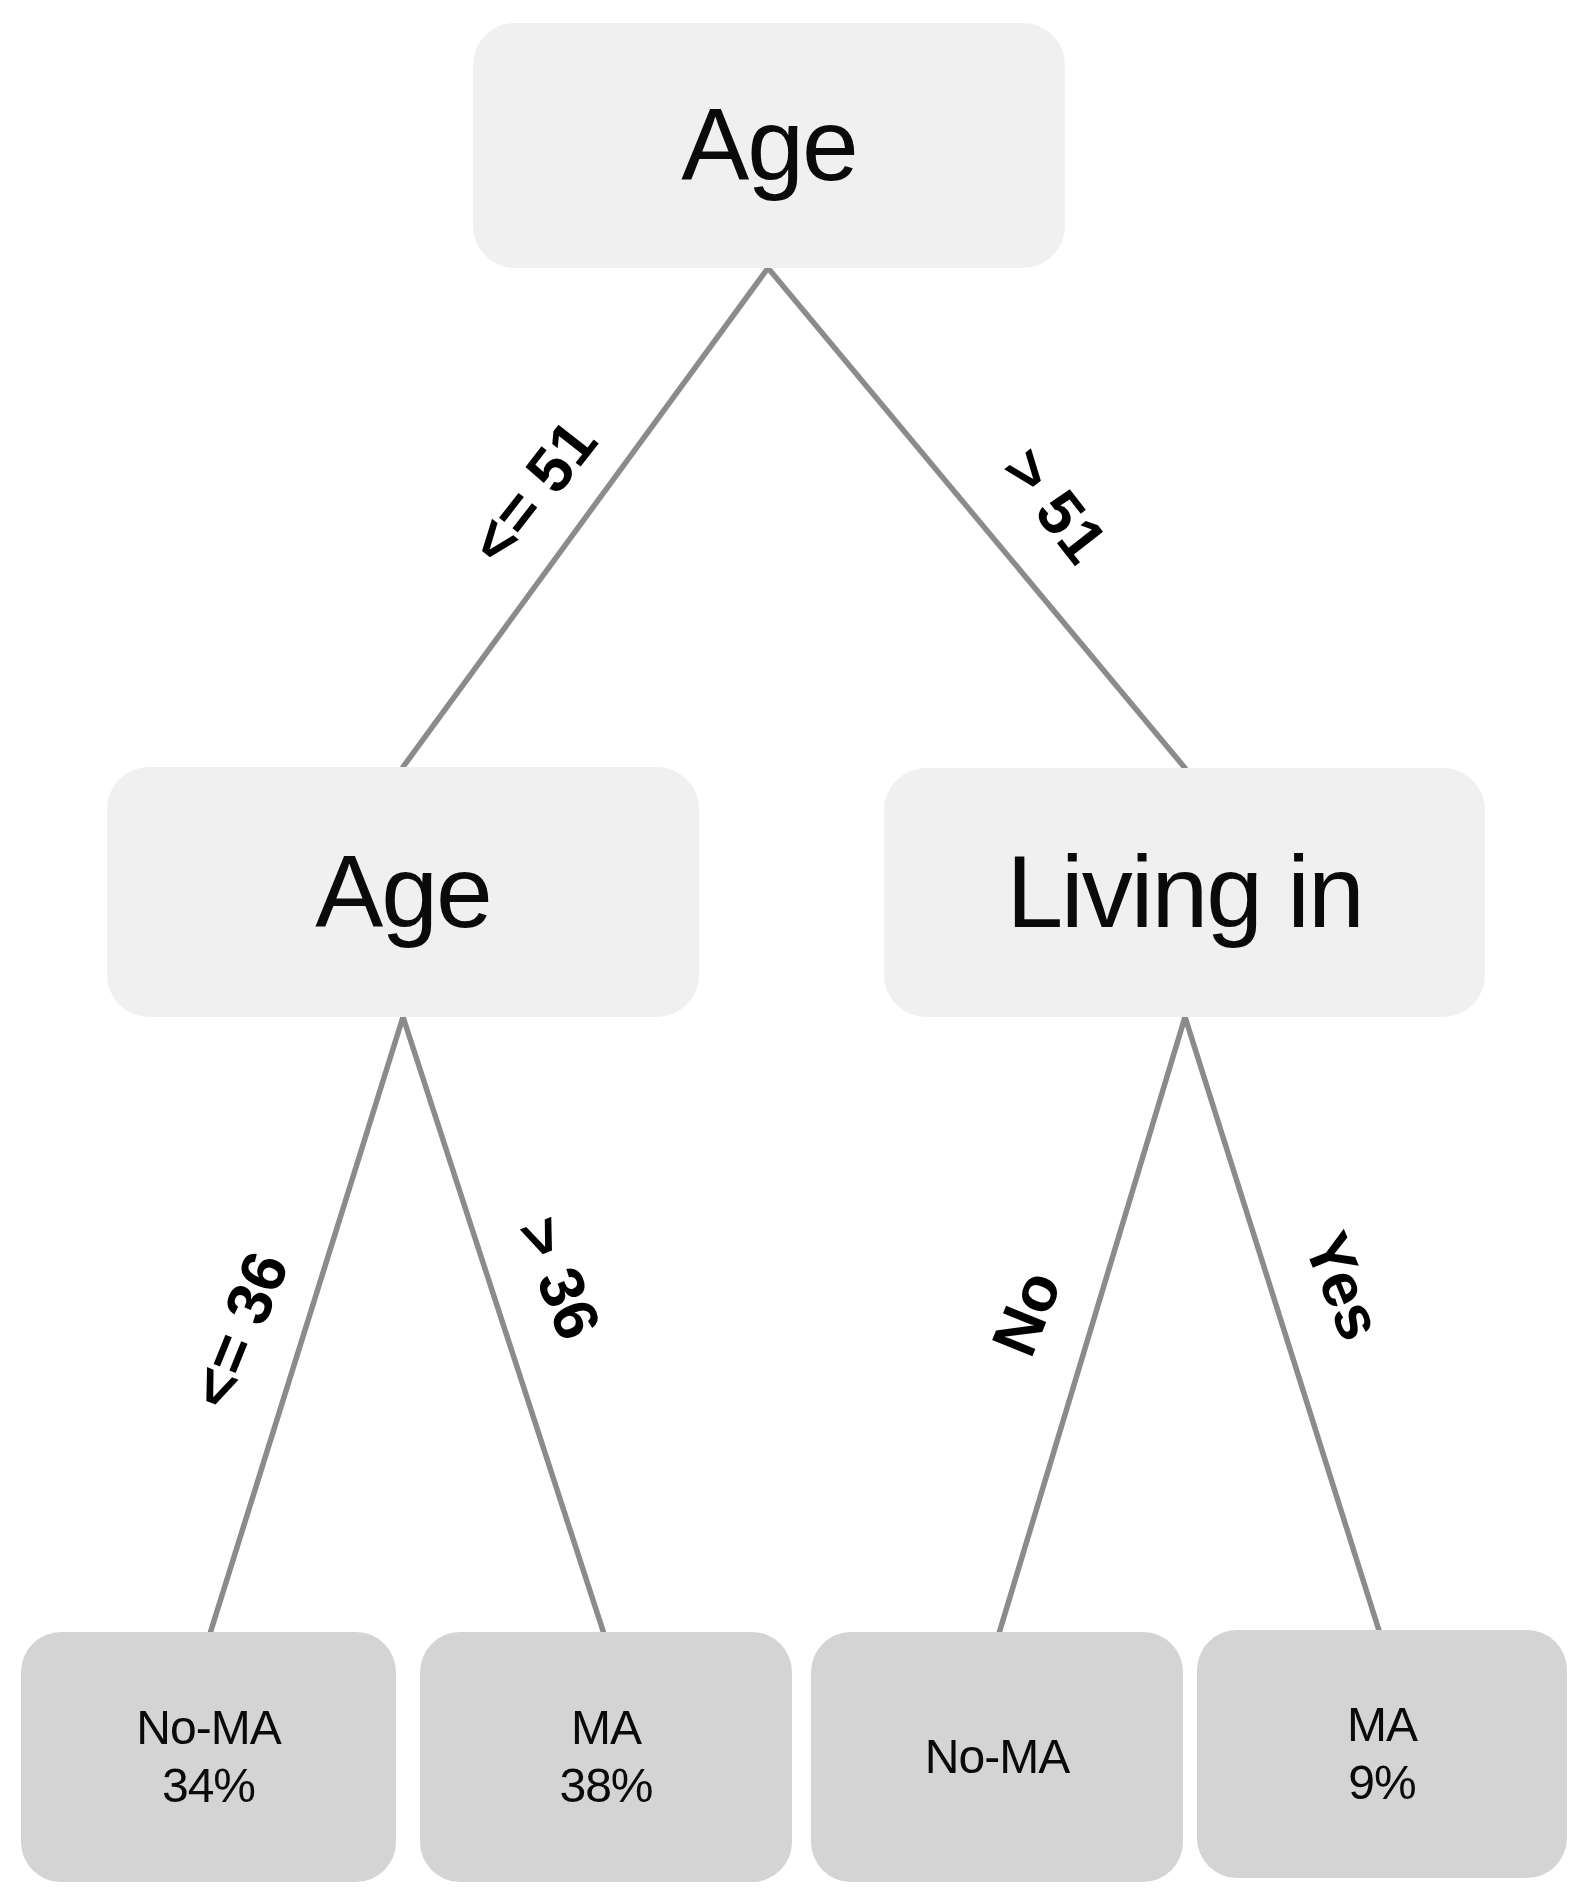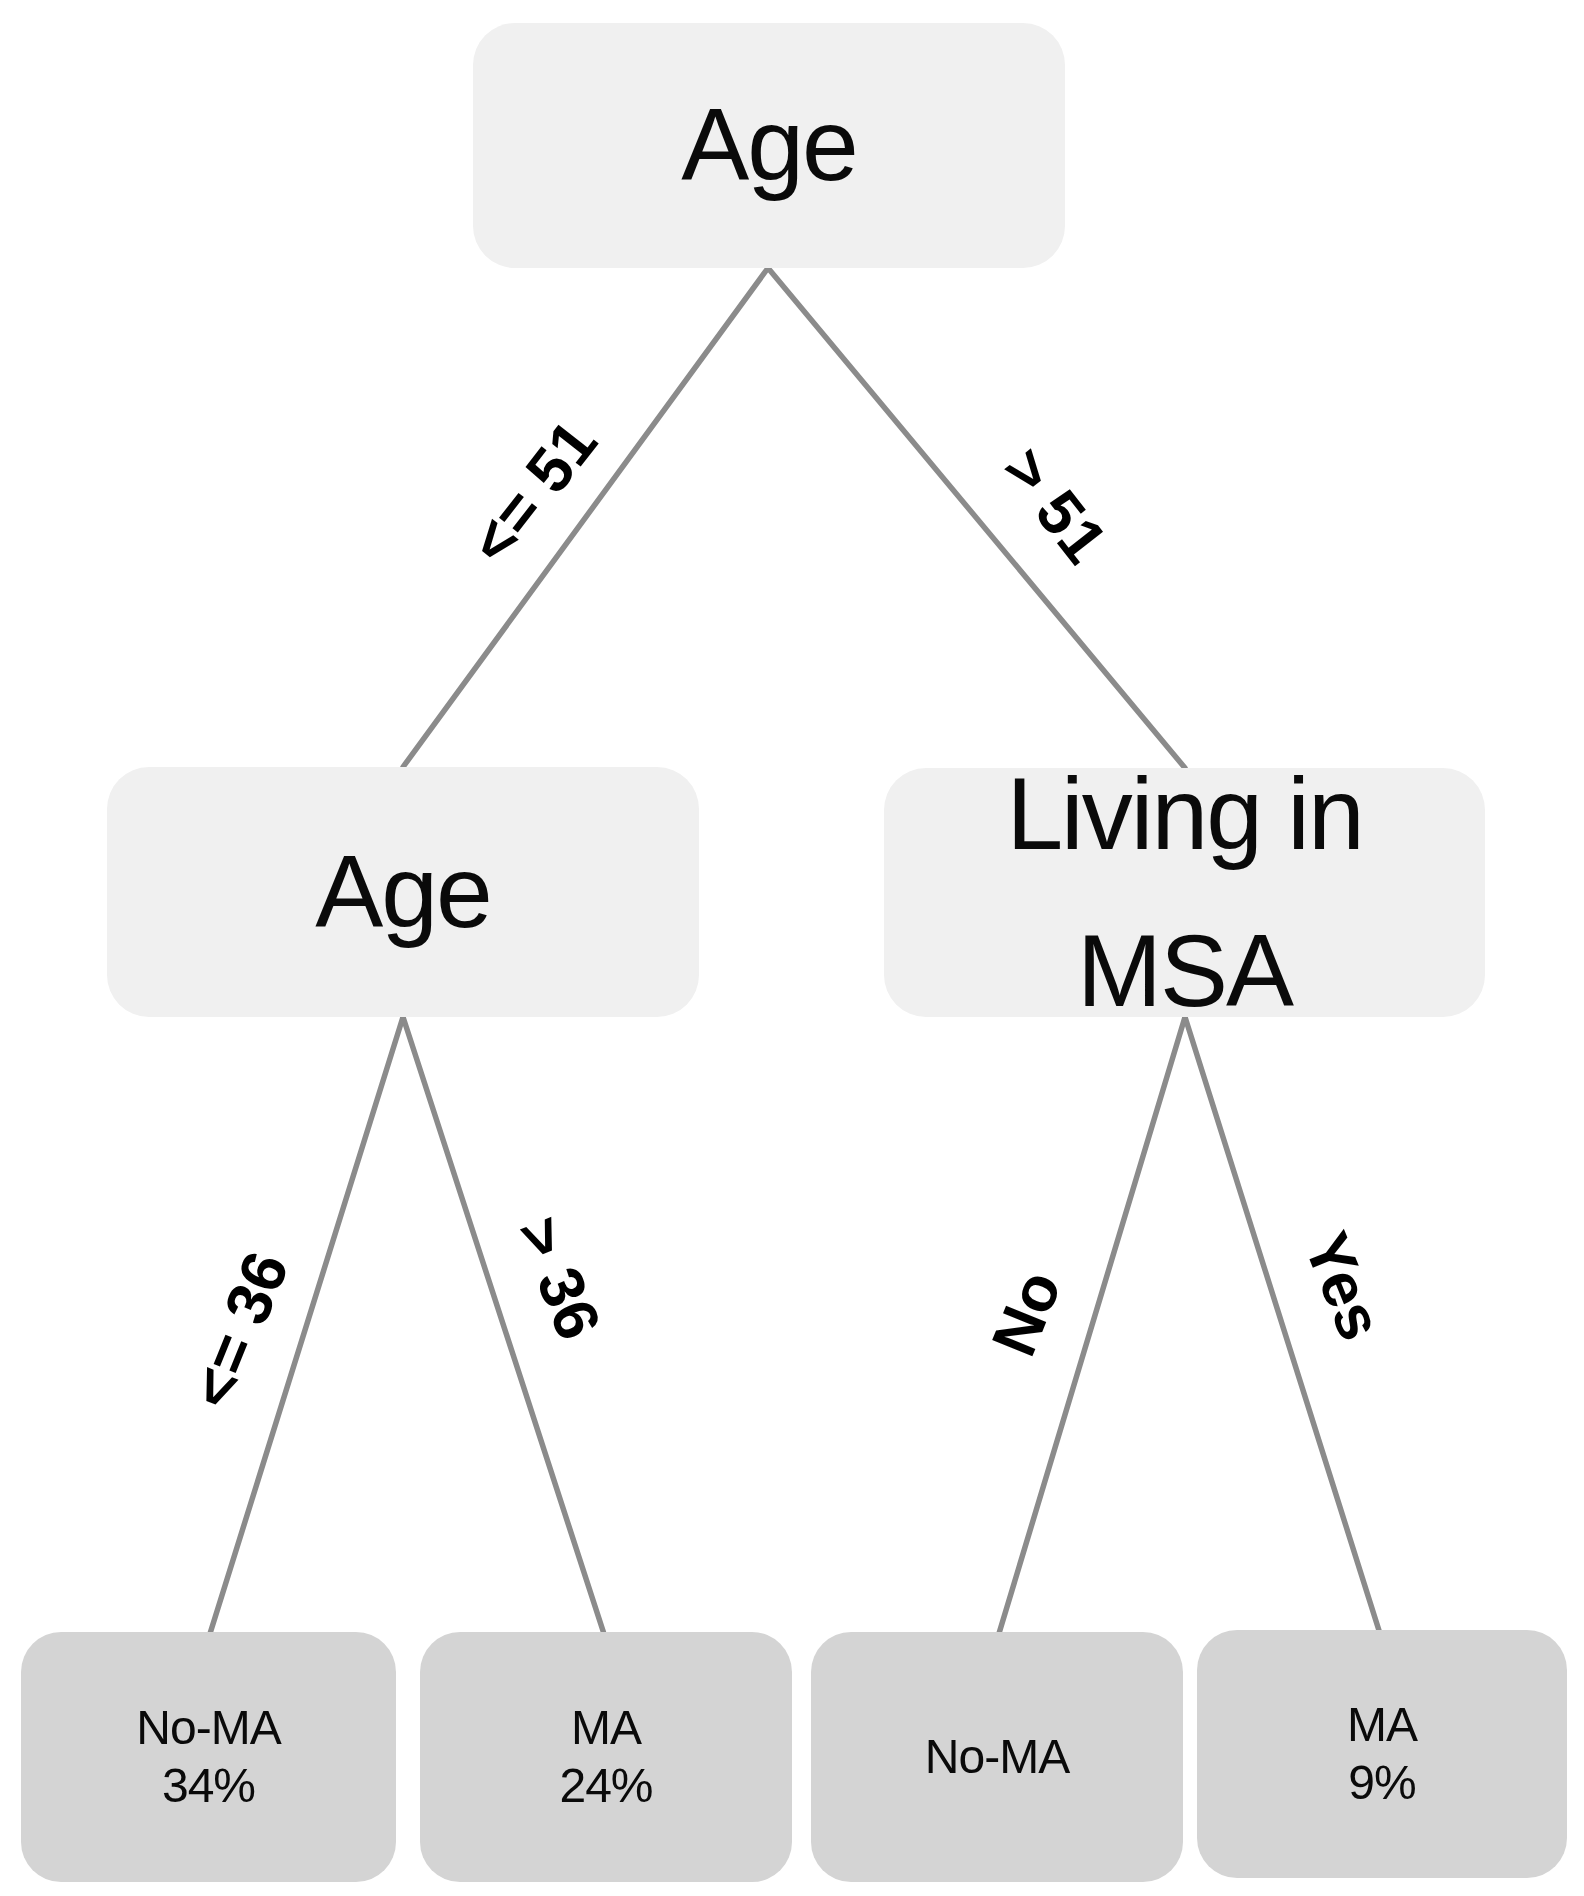--- a/index.html
+++ b/index.html
@@ -97,31 +97,30 @@
   <div class="node internal n-root">
     <span class="line">Age</span>
   </div>
 
   <div class="node internal n-age2">
     <span class="line">Age</span>
   </div>
 
   <div class="node internal n-msa">
     <span class="line">Living in</span>
-    <span class="line">MSA</span>
   </div>
 
   <div class="node leaf n-leaf1">
     <span class="line">No-MA</span>
     <span class="line">34%</span>
   </div>
 
   <div class="node leaf n-leaf2">
     <span class="line">MA</span>
-    <span class="line">24%</span>
+    <span class="line">38%</span>
   </div>
 
   <div class="node leaf n-leaf3">
     <span class="line">No-MA</span>
   </div>
 
   <div class="node leaf n-leaf4">
     <span class="line">MA</span>
     <span class="line">9%</span>
   </div>

